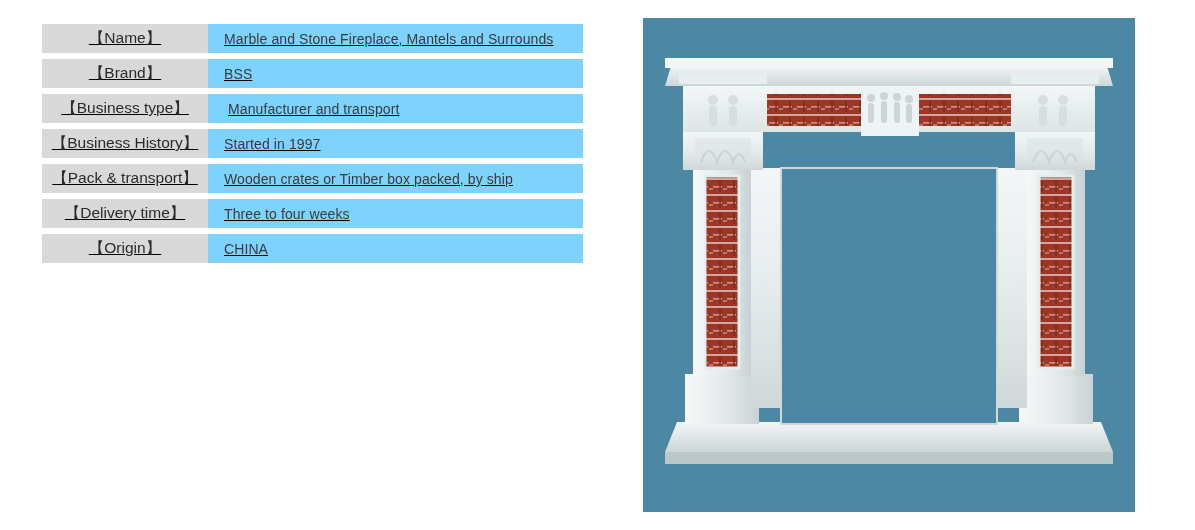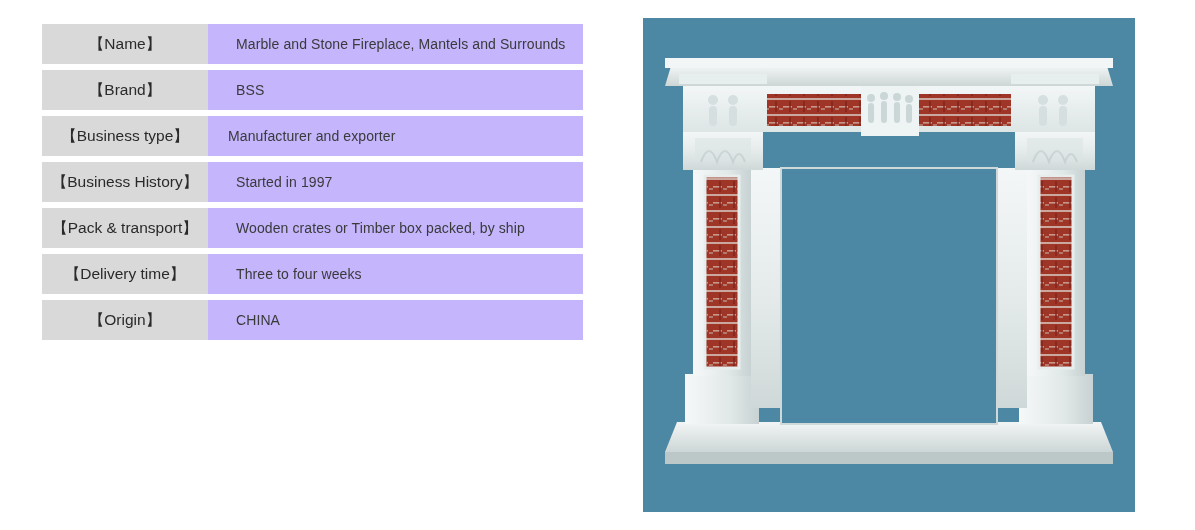--- a/index.html
+++ b/index.html
@@ -22,39 +22,40 @@
   
   .spec-table {
     position: absolute;
     left: 42px;
     top: 18px;
     width: 541px;
     border-collapse: separate;
     border-spacing: 0 6px;
   }
   .spec-row {
-    height: 40px;
+    height: 29px;
+    text-decoration: underline;
   }
   .spec-label {
     width: 158px;
     background: #d9d9d9;
     color: #2a2a2a;
     font-size: 15.5px;
     text-align: center;
     vertical-align: middle;
     padding: 0 4px;
     white-space: nowrap;
     letter-spacing: 0px;
   }
   .spec-value {
-    background: #c4b5fd;
+    background: #7dd3fc;
     color: #3a3a3a;
     font-size: 14px;
     vertical-align: middle;
-    padding: 0 0 0 28px;
+    padding: 0 0 0 16px;
     letter-spacing: 0.1px;
   }
   
   .spec-row.indent .spec-value { padding-left: 20px; }
 
   
   .product-figure {
     position: absolute;
     left: 643px;
     top: 18px;
@@ -80,21 +81,21 @@
       <tr class="spec-row">
         <td class="spec-label">【Name】</td>
         <td class="spec-value">Marble and Stone Fireplace, Mantels and Surrounds</td>
       </tr>
       <tr class="spec-row">
         <td class="spec-label">【Brand】</td>
         <td class="spec-value">BSS</td>
       </tr>
       <tr class="spec-row indent">
         <td class="spec-label">【Business type】</td>
-        <td class="spec-value">Manufacturer and exporter</td>
+        <td class="spec-value">Manufacturer and transport</td>
       </tr>
       <tr class="spec-row">
         <td class="spec-label">【Business History】</td>
         <td class="spec-value">Started in 1997</td>
       </tr>
       <tr class="spec-row">
         <td class="spec-label">【Pack &amp; transport】</td>
         <td class="spec-value">Wooden crates or Timber box packed, by ship</td>
       </tr>
       <tr class="spec-row">

